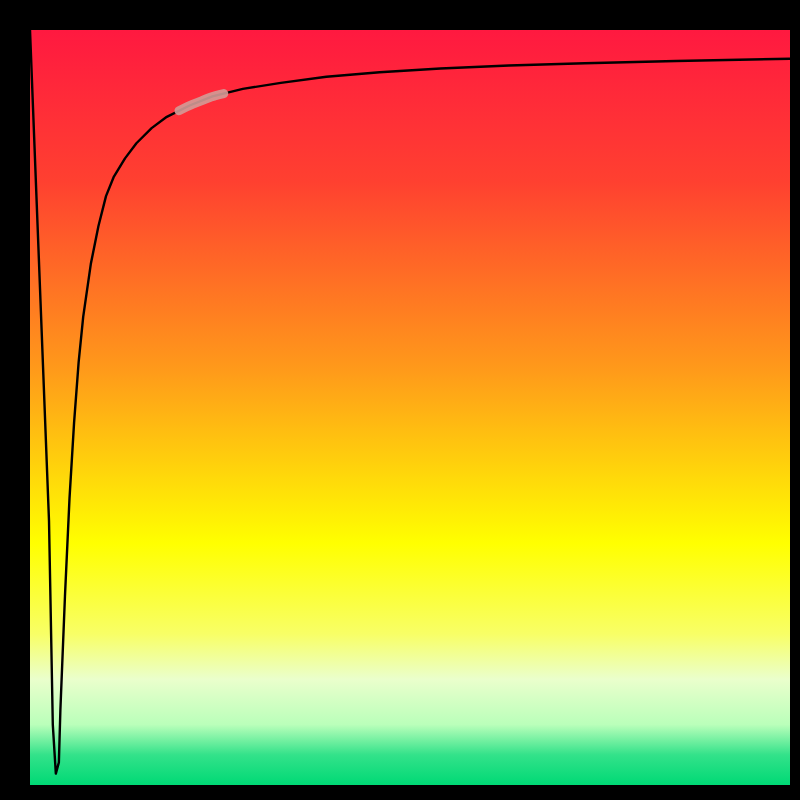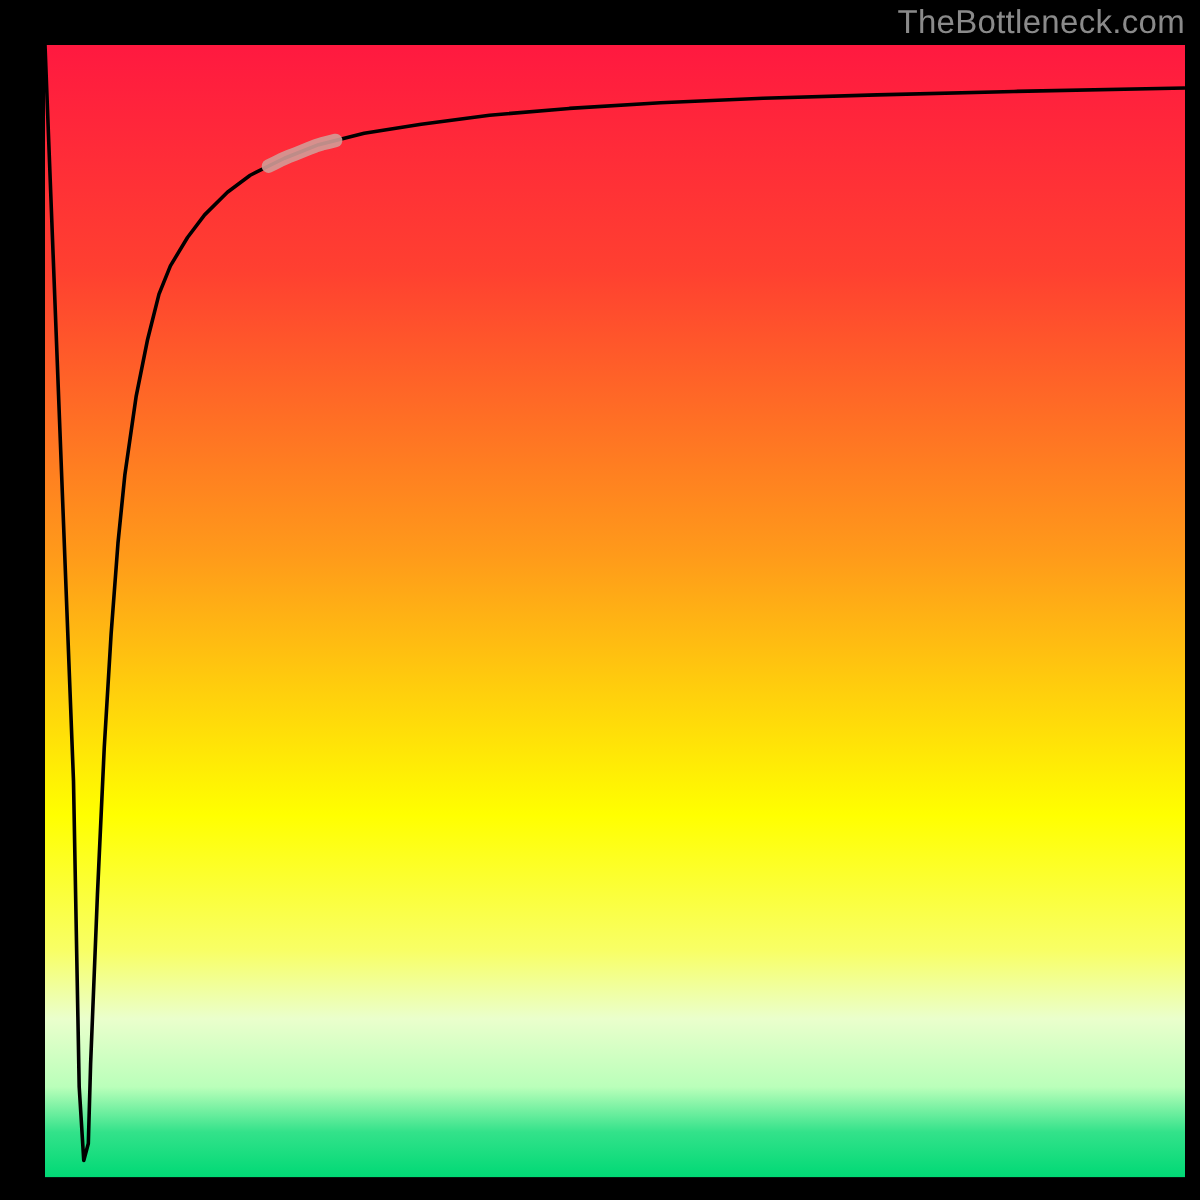--- a/index.html
+++ b/index.html
@@ -37,21 +37,20 @@
   .plot-svg {
     display: block;
     width: 760px;
     height: 755px;
   }
 </style>
 </head>
 <body>
 
 <div class="container">
-  <div class="watermark">TheBottleneck.com</div>
 
   <div class="plot-area">
     <svg class="plot-svg" viewBox="0 0 760 755">
       <defs>
         <linearGradient id="bg-grad" x1="0" y1="0" x2="0" y2="1">
             <stop offset="0.0%" stop-color="#ff1940"></stop>
             <stop offset="20.0%" stop-color="#ff4030"></stop>
             <stop offset="45.0%" stop-color="#ff9a1a"></stop>
             <stop offset="68.0%" stop-color="#ffff00"></stop>
             <stop offset="80.0%" stop-color="#f8ff66"></stop>

